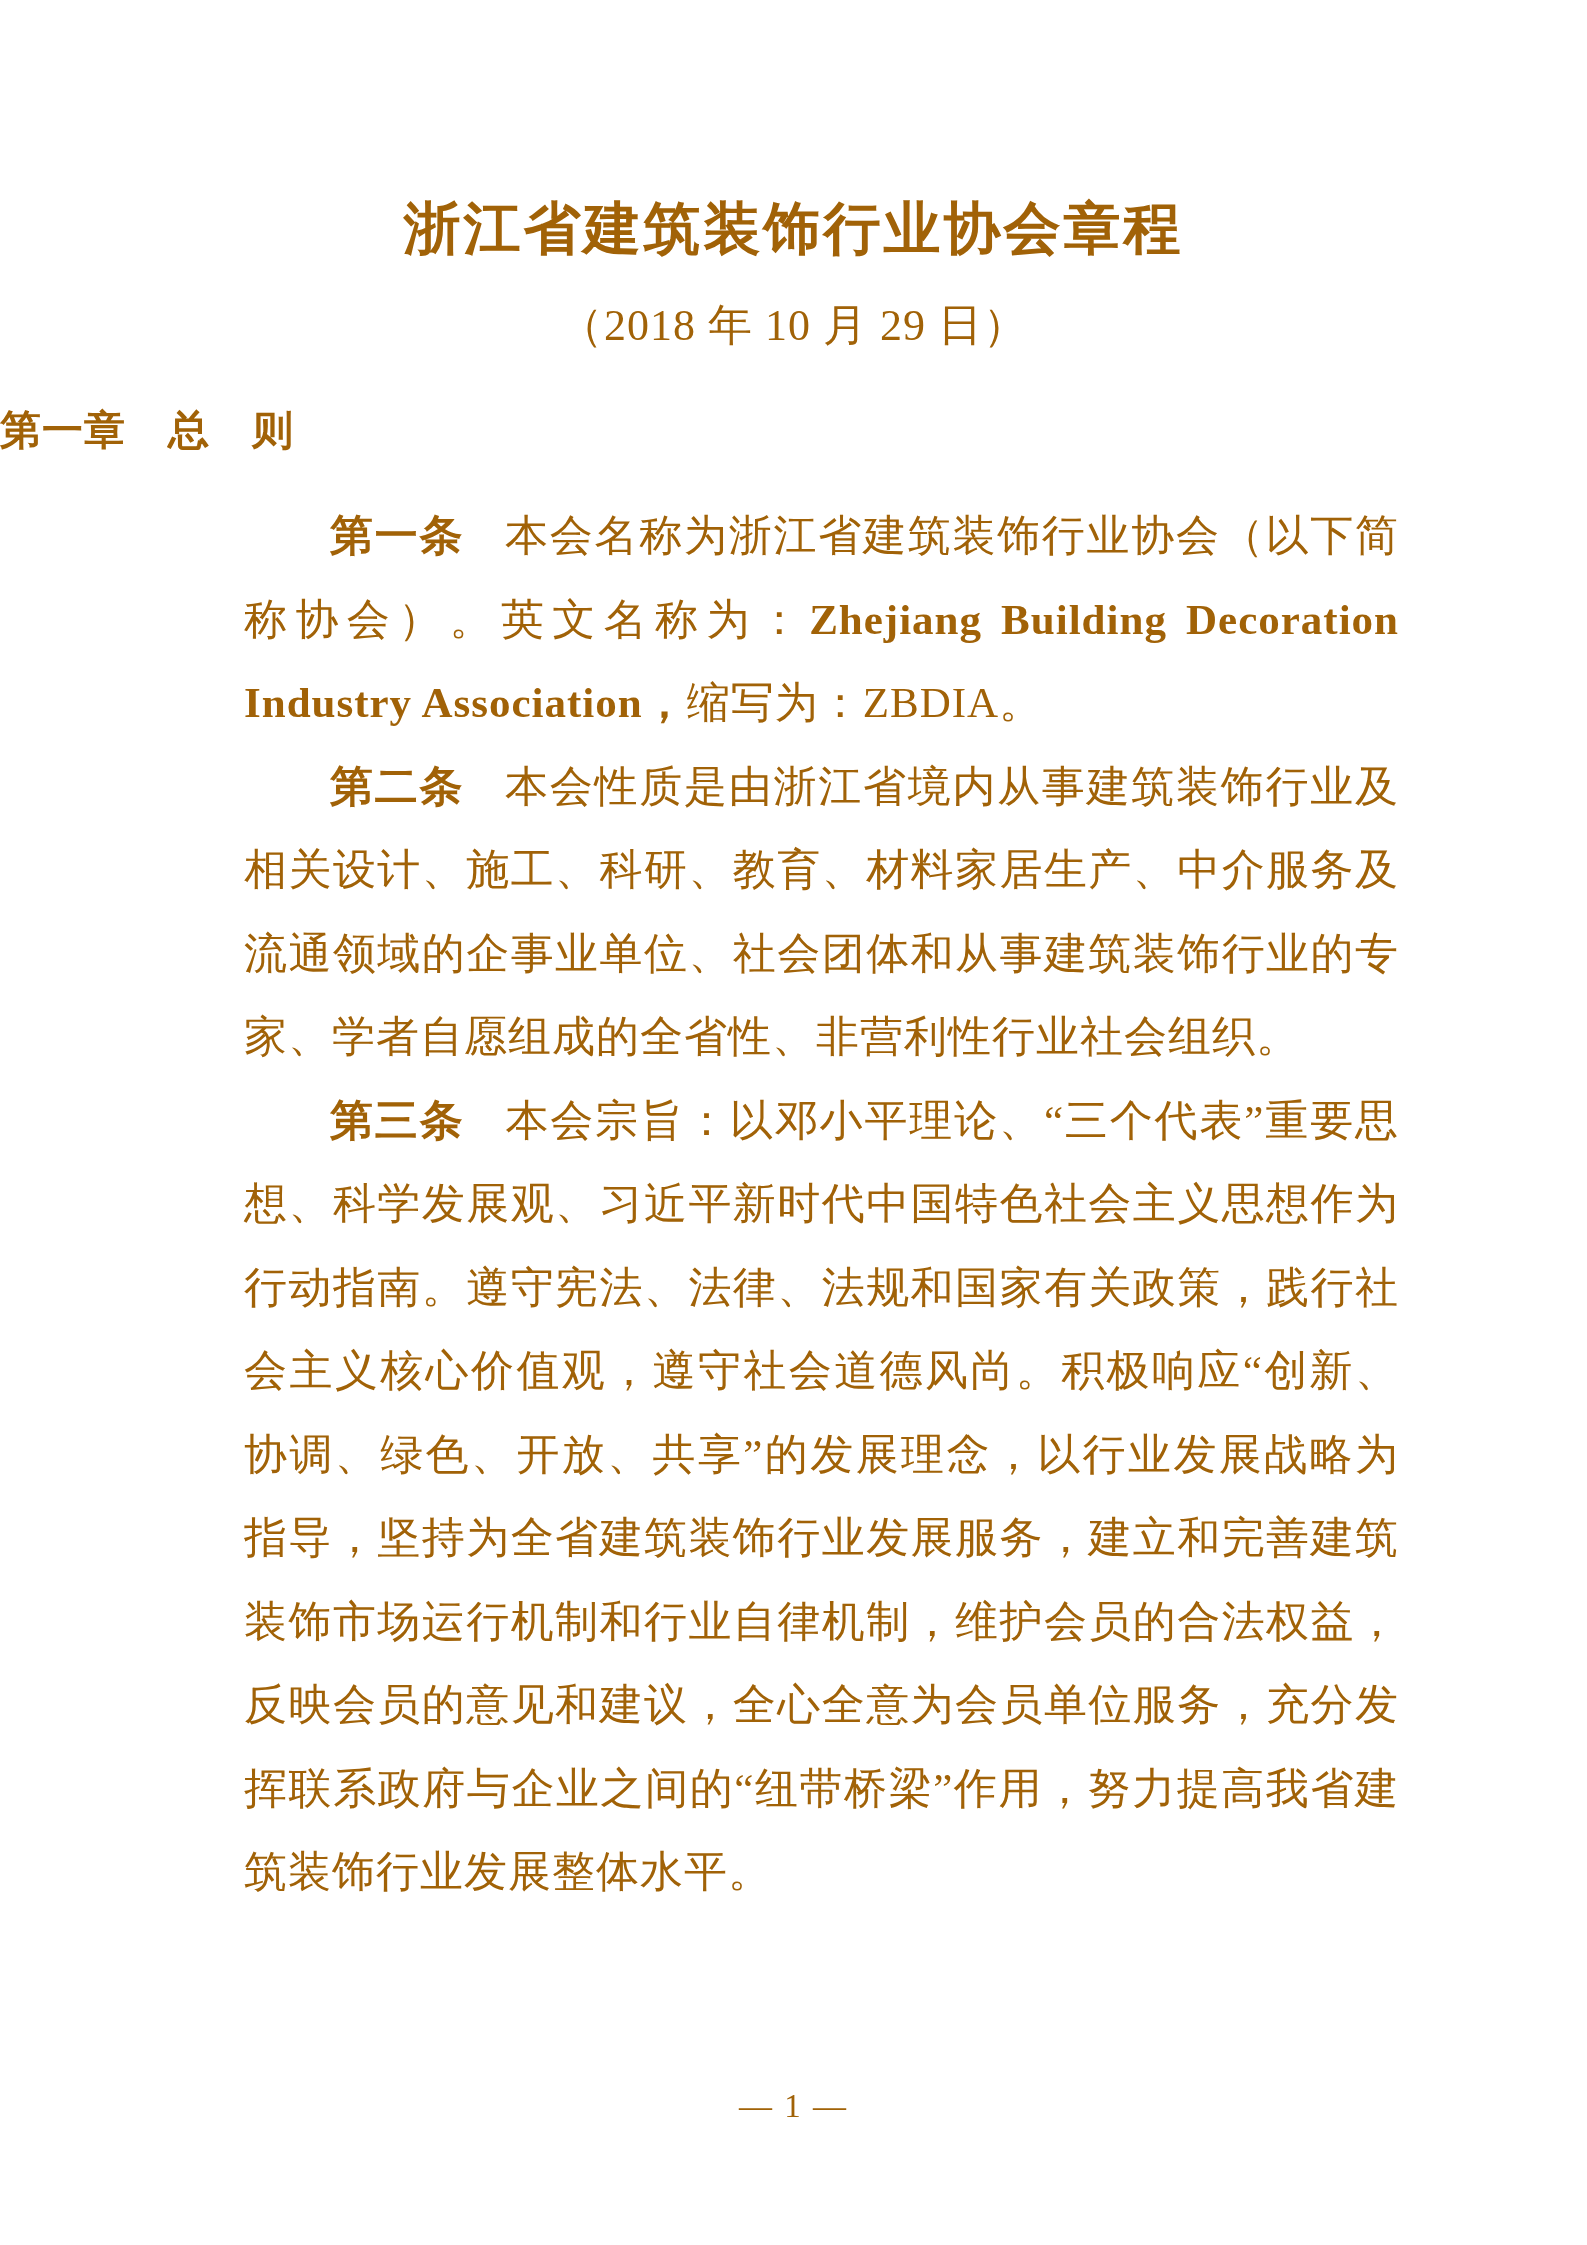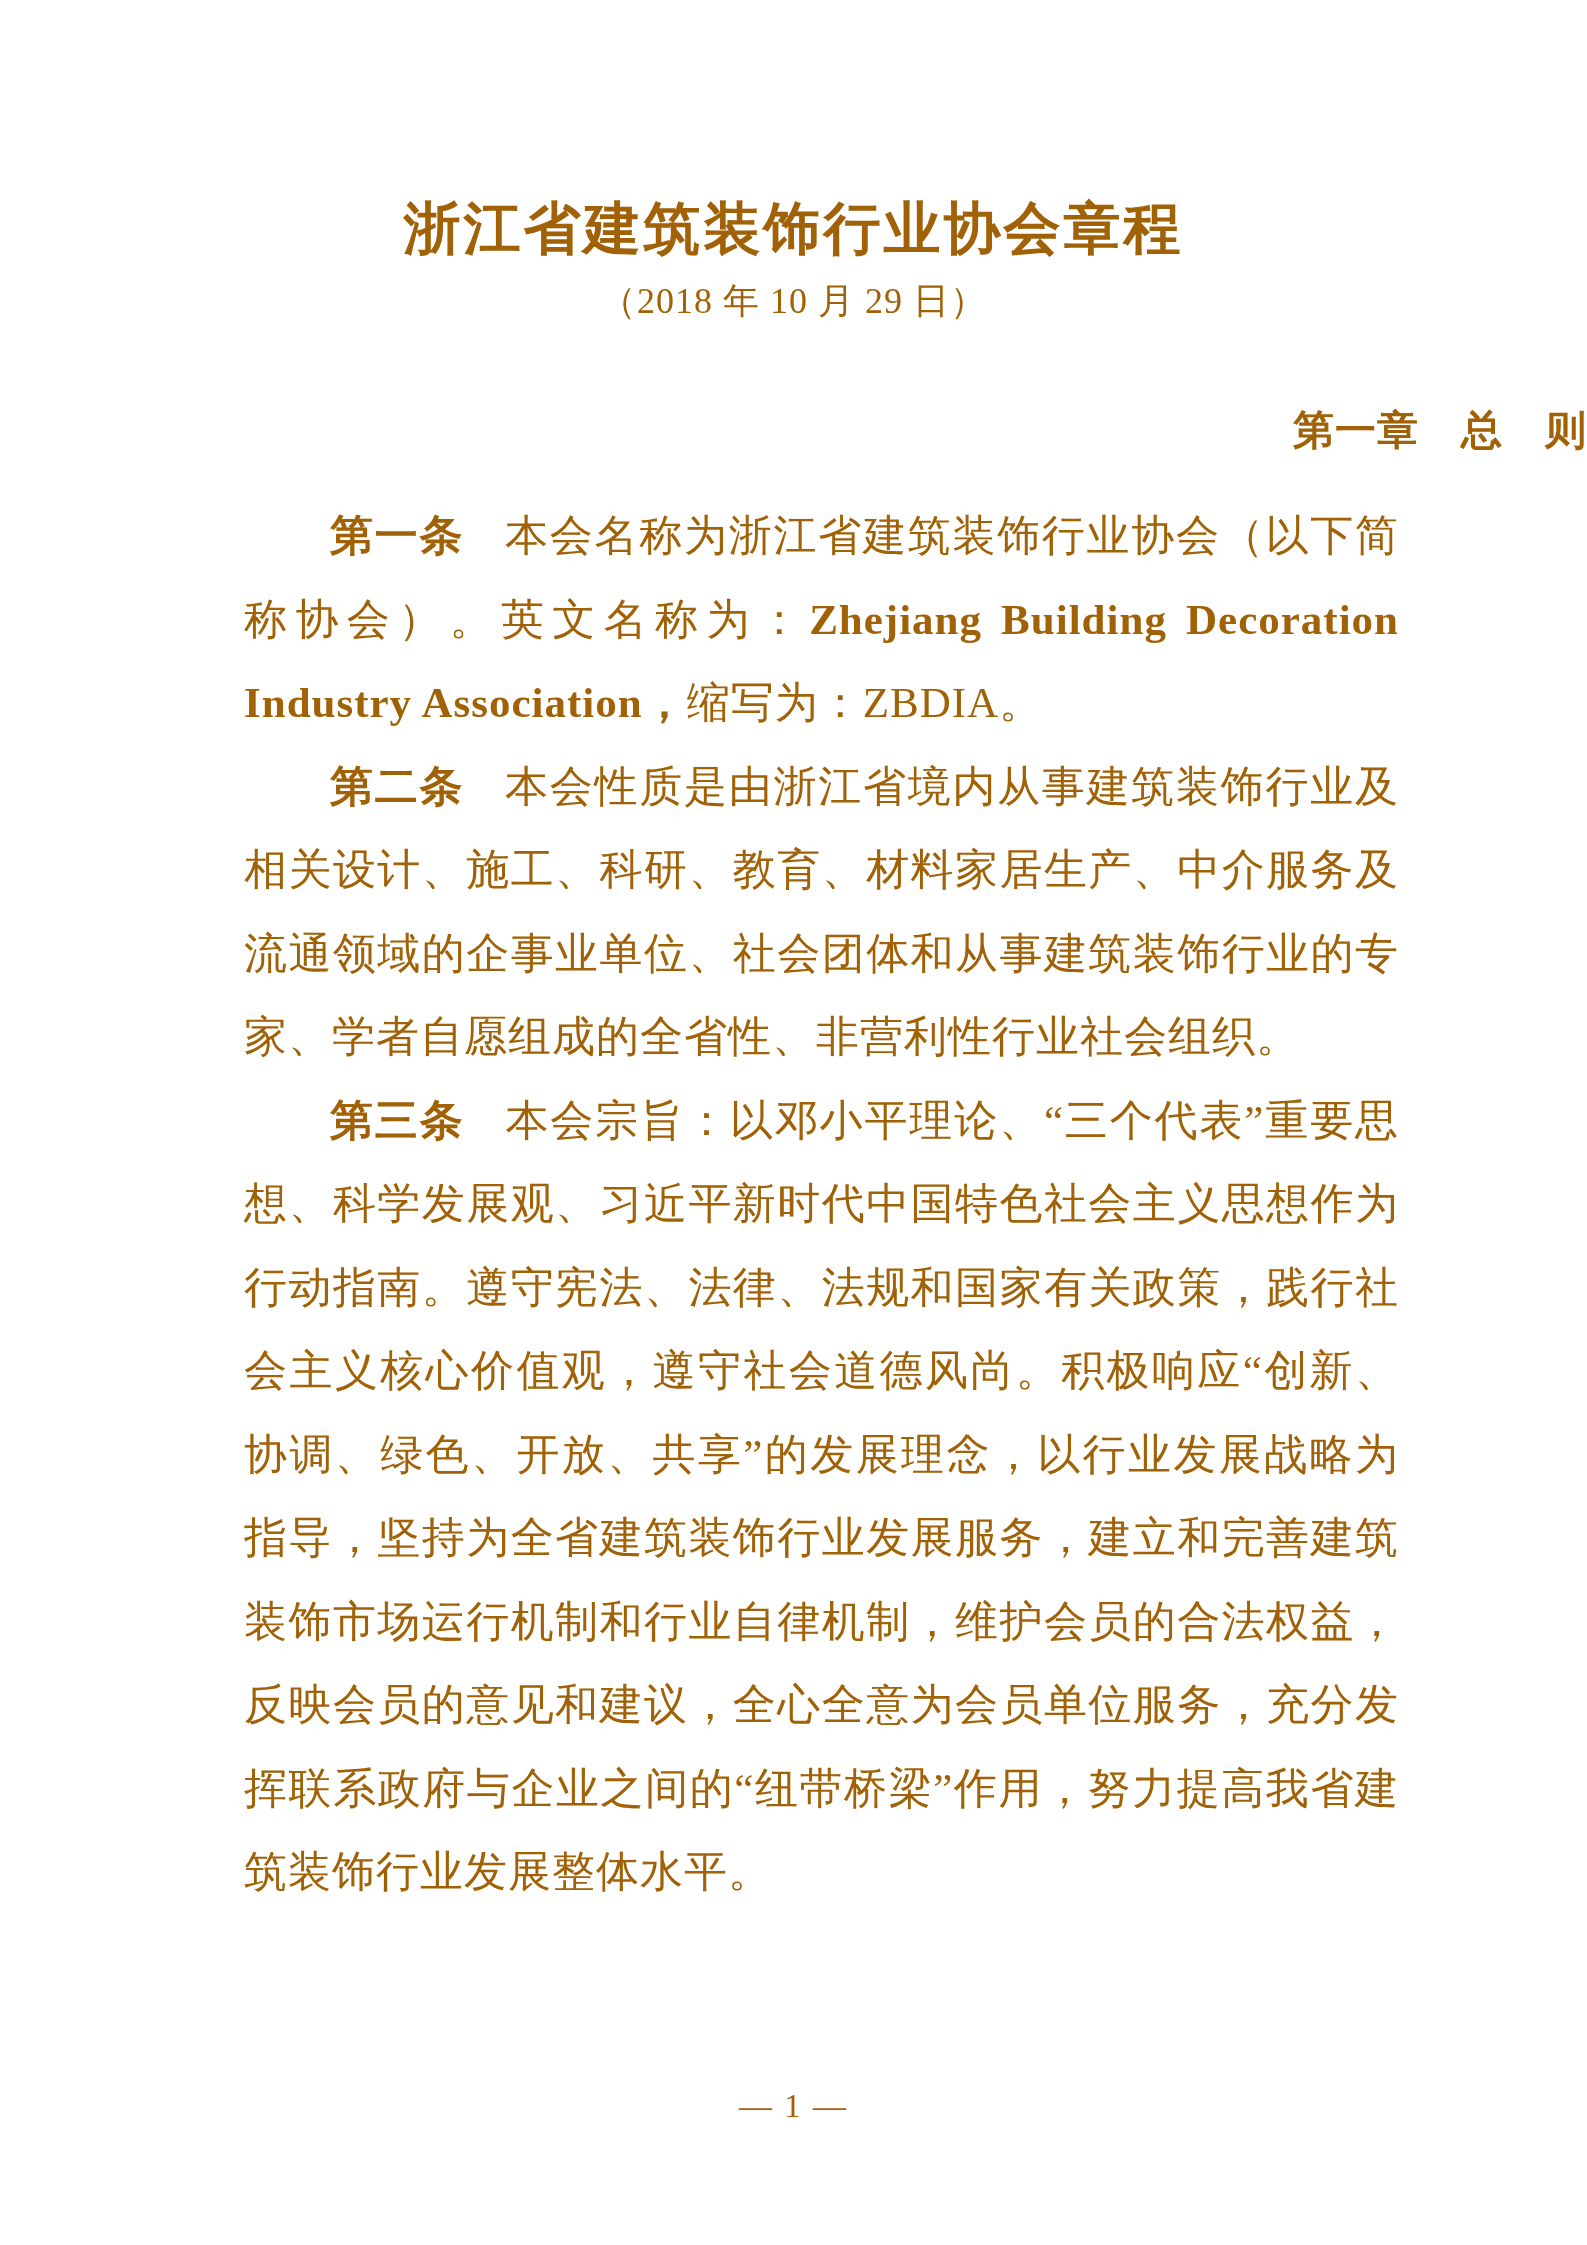--- a/index.html
+++ b/index.html
@@ -23,37 +23,37 @@
     margin: 0;
     text-align: center;
     font-family: "Liberation Sans", sans-serif;
     font-weight: 700;
     font-size: 57px;
     line-height: 1.05;
     letter-spacing: 3px;
   }
   .doc-date {
     position: absolute;
-    top: 281px;
+    top: 301px;
     left: 0;
     width: 100%;
     text-align: center;
     font-family: "Liberation Serif", serif;
     font-weight: 400;
-    font-size: 36px;
+    font-size: 44px;
     line-height: 1.15;
     letter-spacing: 1px;
   }
   .chapter-heading {
     position: absolute;
     top: 407px;
     left: 0;
     width: 100%;
     margin: 0;
-    text-align: right;
+    text-align: left;
     font-family: "Liberation Sans", sans-serif;
     font-weight: 700;
     font-size: 41px;
     line-height: 1.15;
     letter-spacing: 1px;
   }
   .body-text {
     position: absolute;
     top: 494px;
     left: 210px;

